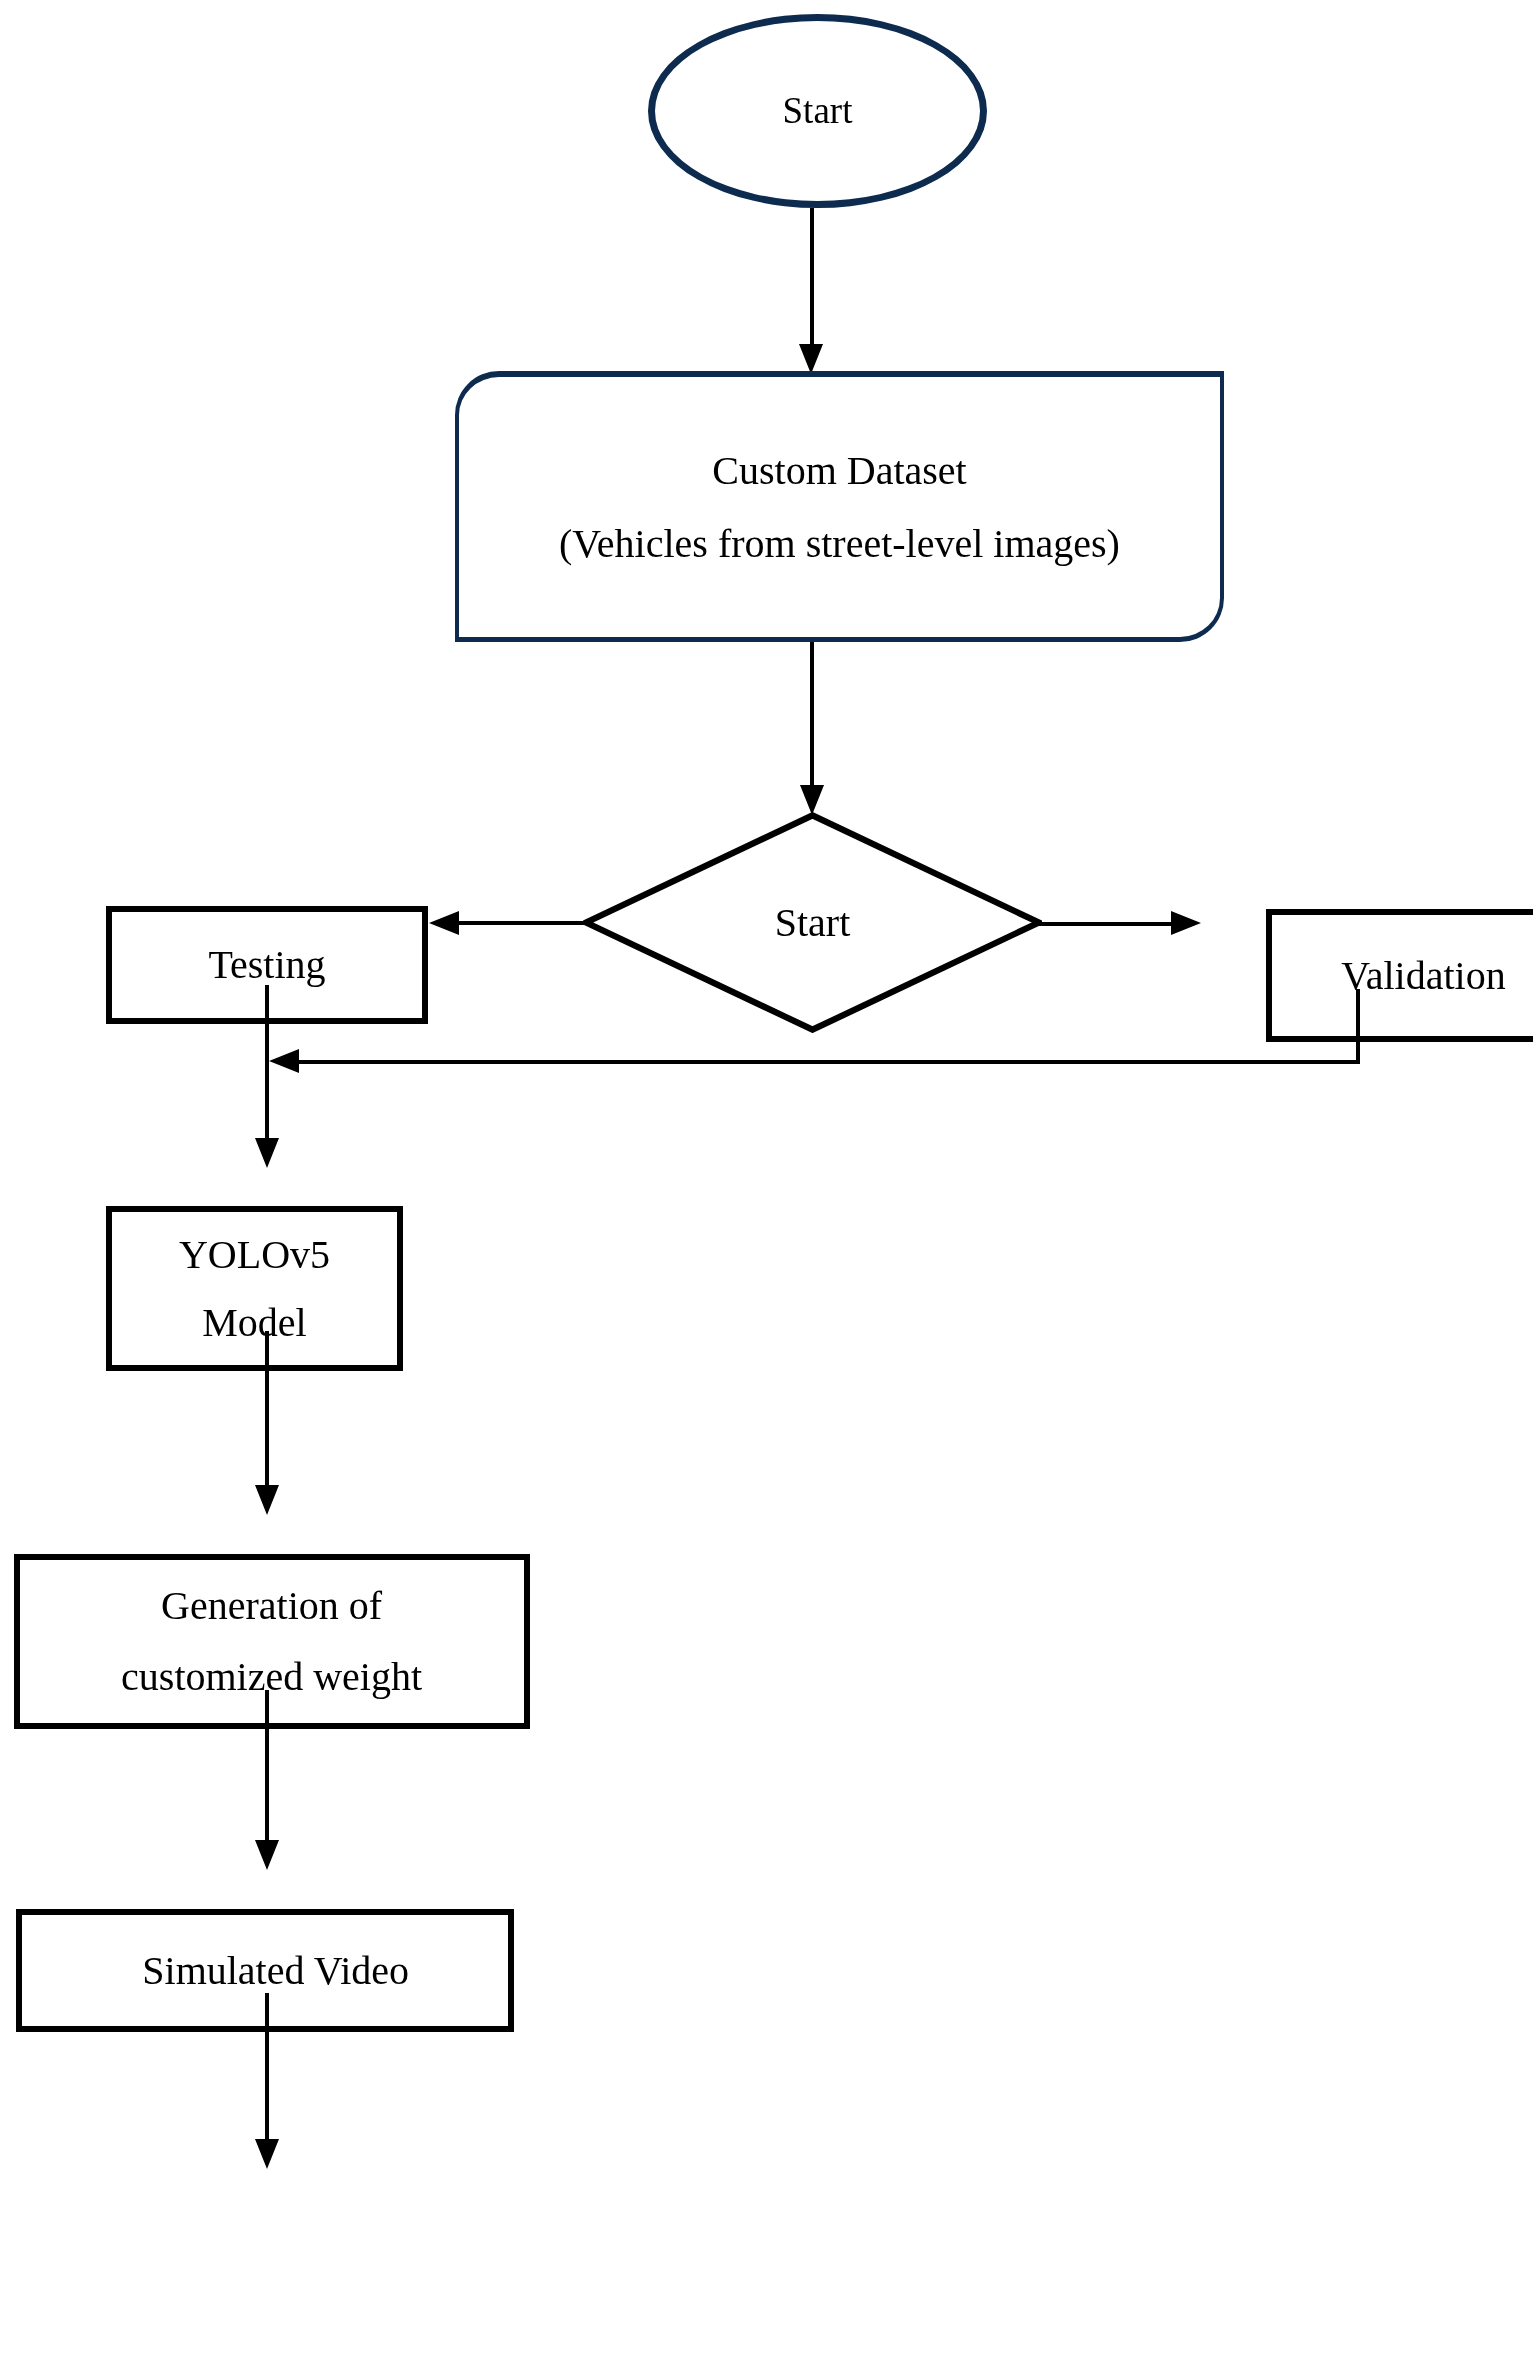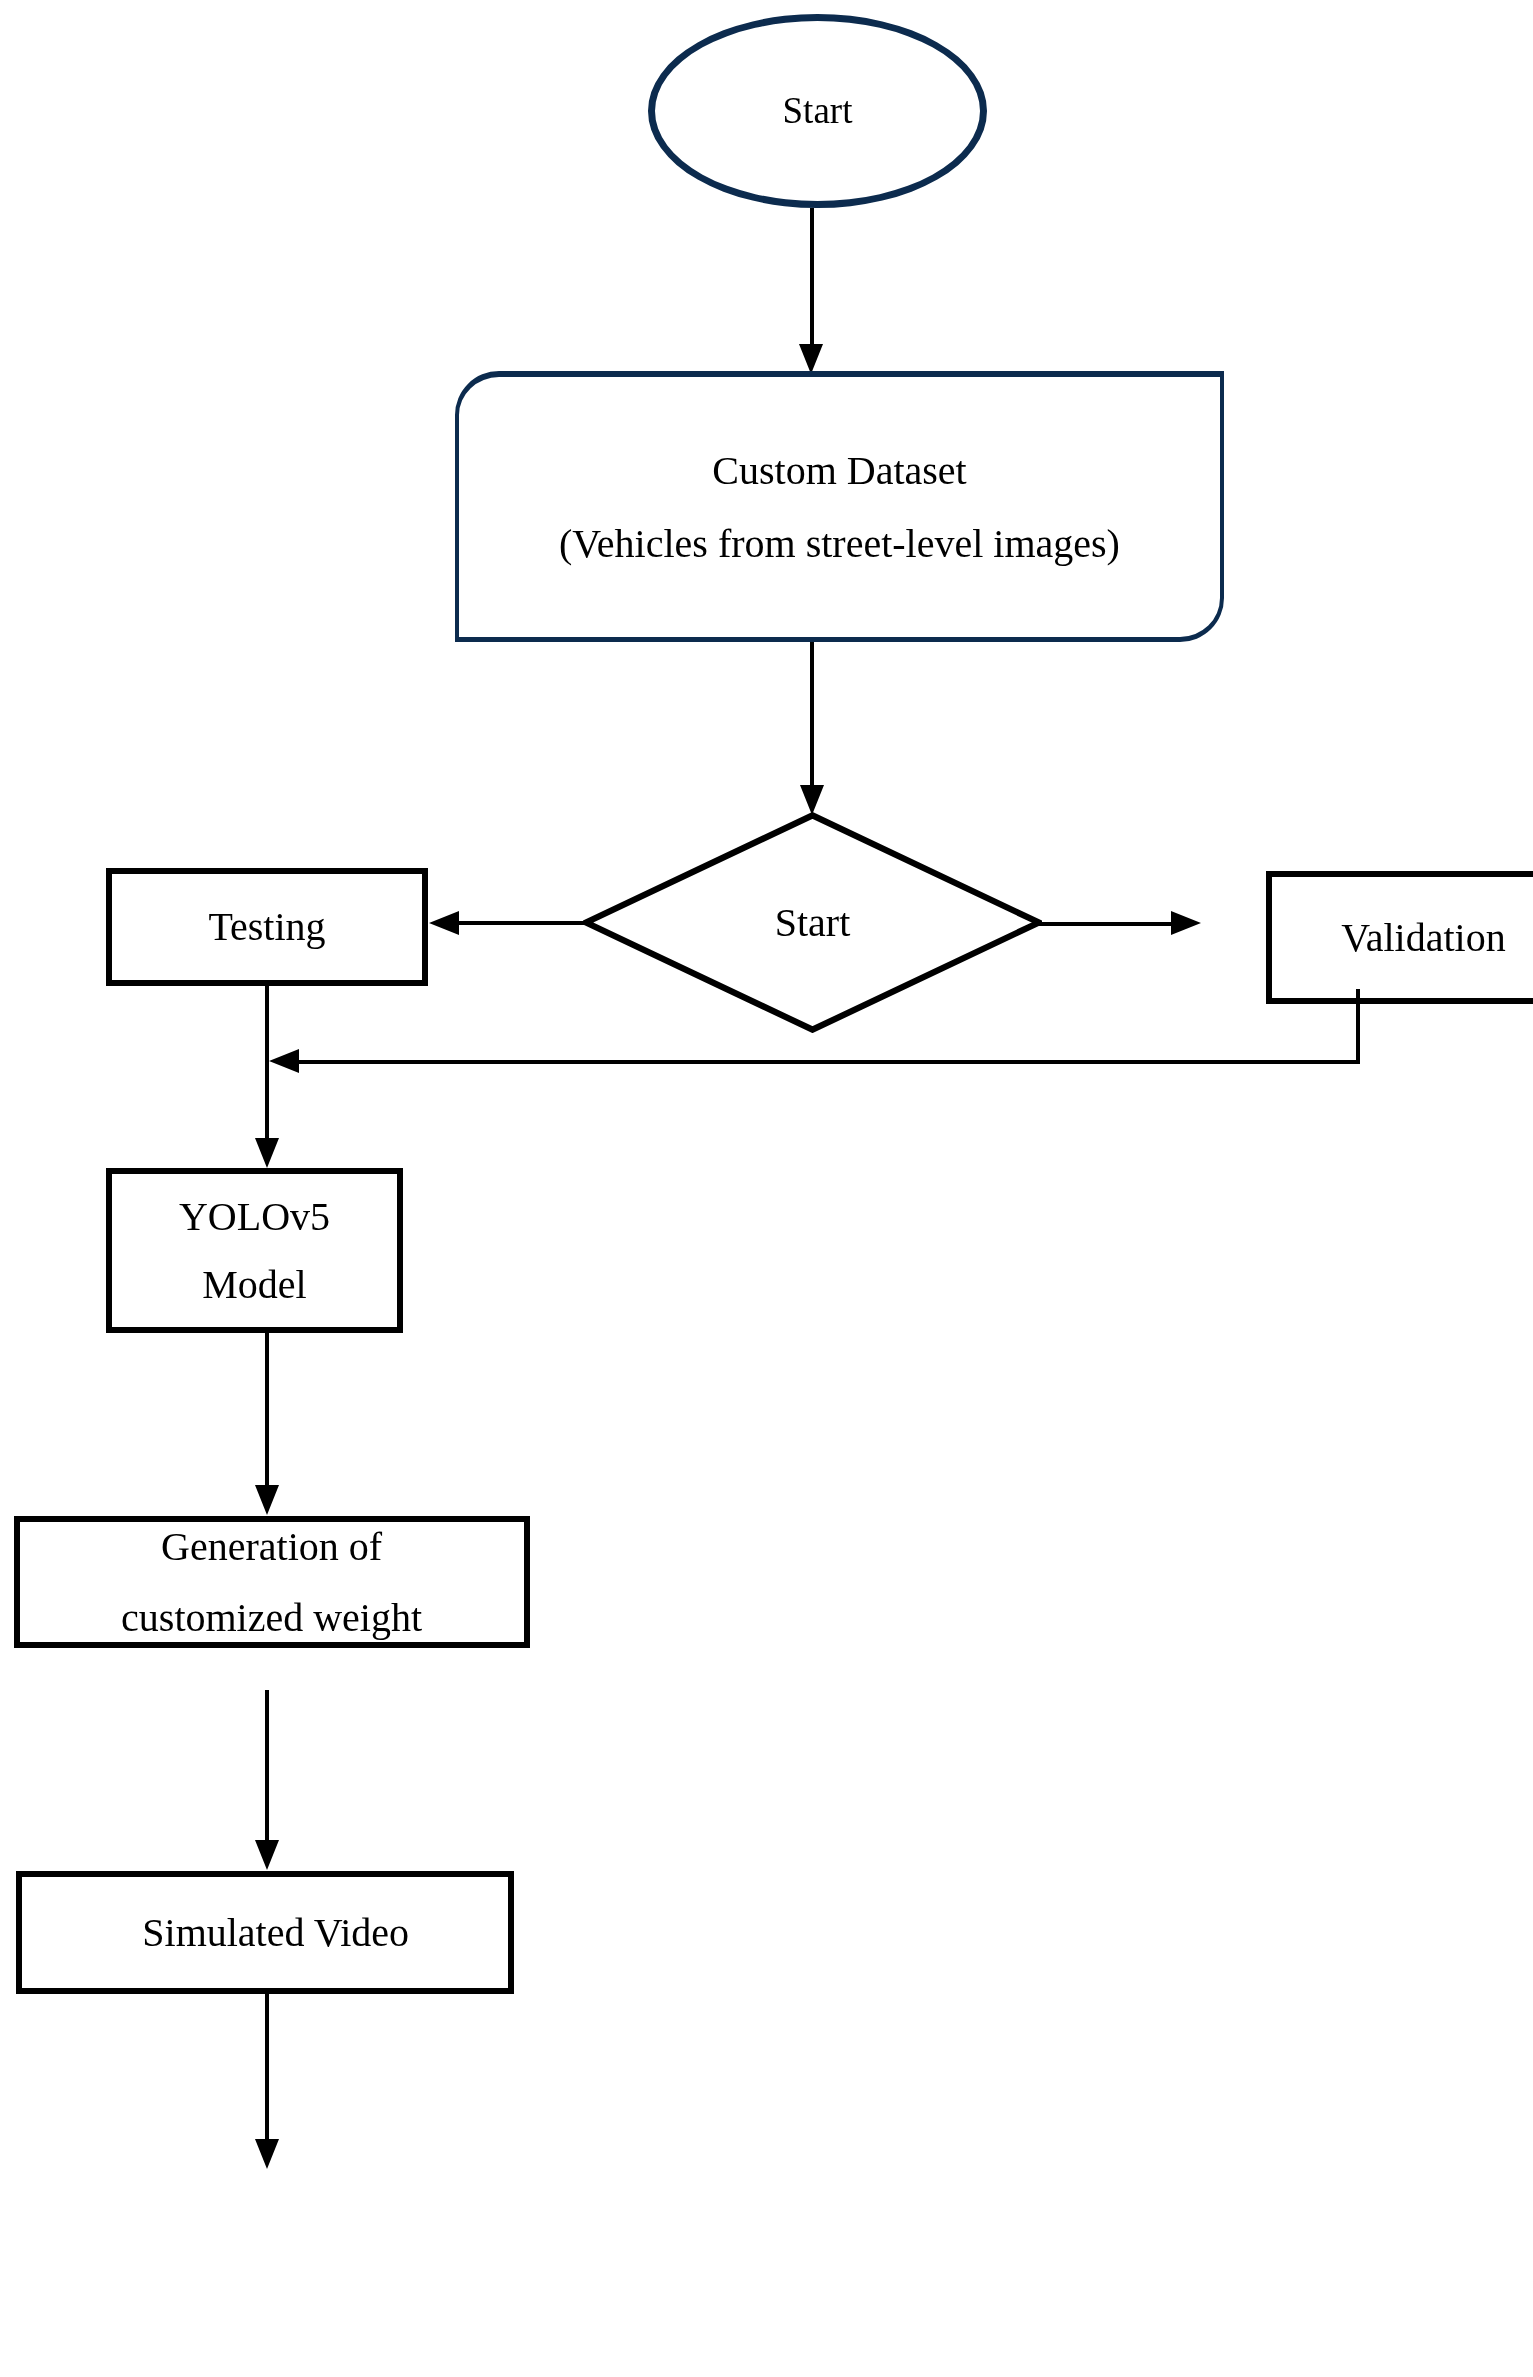--- a/index.html
+++ b/index.html
@@ -12,21 +12,21 @@
     position:relative;
     width:1533px;height:2377px;
     background:var(--bg);
     overflow:hidden;
     font-family:"Liberation Serif","DejaVu Serif",serif;
     color:var(--ink);
   }
   .node{position:absolute;box-sizing:border-box;display:flex;align-items:center;justify-content:center;text-align:center;background:var(--bg);}
   .node .lbl{line-height:1;}
   .ellipse{border-radius:50%;border-style:solid;border-color:var(--navy);}
-  .rect{border:6.3px solid var(--ink);}
+  .rect{border:6.3px solid var(--ink);margin-top:38px;}
   .font-box{font-size:40px;}
   .font-term{font-size:37px;}
   .two-line{flex-direction:column;}
   .vline{position:absolute;width:3.7px;background:var(--ink);}
   .hline{position:absolute;height:3.7px;background:var(--ink);}
   .arr{position:absolute;width:0;height:0;}
   .arr-down{border-left:12px solid transparent;border-right:12px solid transparent;border-top:30px solid var(--ink);}
   .arr-left{border-top:12px solid transparent;border-bottom:12px solid transparent;border-right:30px solid var(--ink);}
   .arr-right{border-top:12px solid transparent;border-bottom:12px solid transparent;border-left:30px solid var(--ink);}
 
@@ -35,21 +35,21 @@
   .n-dataset{left:455px;top:371px;width:769px;height:271px;
     border-style:solid;border-color:var(--navy);
     border-width:6.8px 4.7px 5.2px 4.7px;
     border-radius:44px 0 44px 0;gap:33px;}
   .n-diamond-svg{position:absolute;left:583px;top:812px;width:459px;height:221px;}
   .n-diamond-label{position:absolute;left:583px;top:812px;width:459px;height:221px;
     display:flex;align-items:center;justify-content:center;background:transparent;}
   .n-testing{left:106px;top:868px;width:322px;height:118px;}
   .n-validation{left:1266px;top:871px;width:315px;height:133px;}
   .n-yolo{left:106px;top:1168px;width:297px;height:165px;gap:28px;}
-  .n-generation{left:13.6px;top:1516px;width:516px;height:132px;gap:31px;}
+  .n-generation{left:13.6px;top:1516px;width:516px;height:175px;gap:31px;}
   .n-simulated{left:15.7px;top:1871px;width:498px;height:123px;padding-left:22px;}
   .n-end{left:92px;top:2170px;width:351px;height:196px;border-width:5.8px;}
 
   
   .l1{left:810px;top:208px;height:137px;}
   .a1{left:799px;top:344px;}
   .l2{left:810px;top:642px;height:144px;}
   .a2{left:800px;top:785px;}
   .l3{left:459px;top:921px;width:129px;}
   .a3{left:429px;top:911px;}

